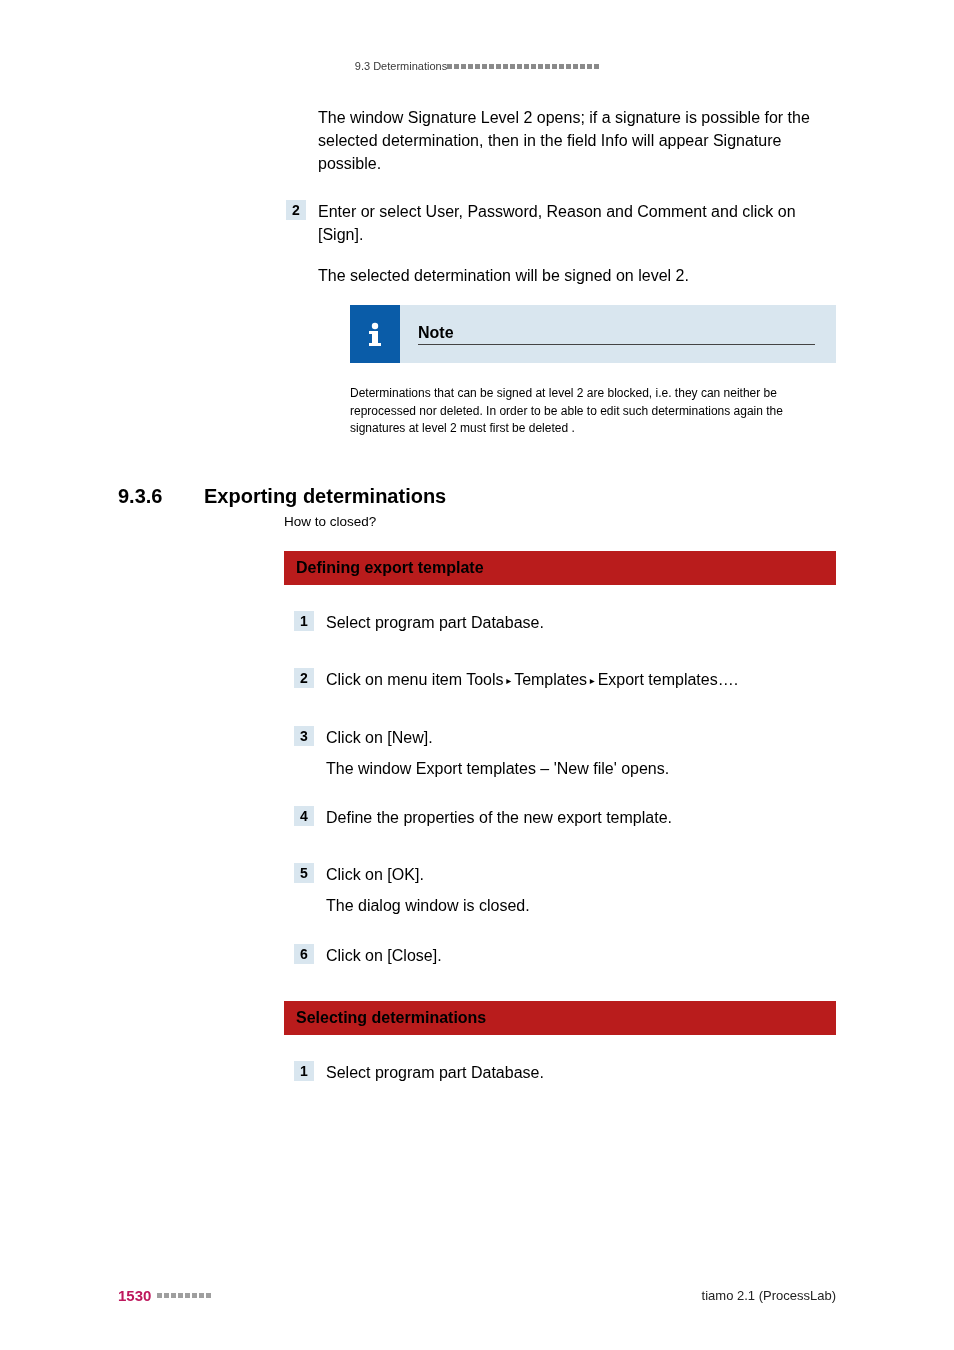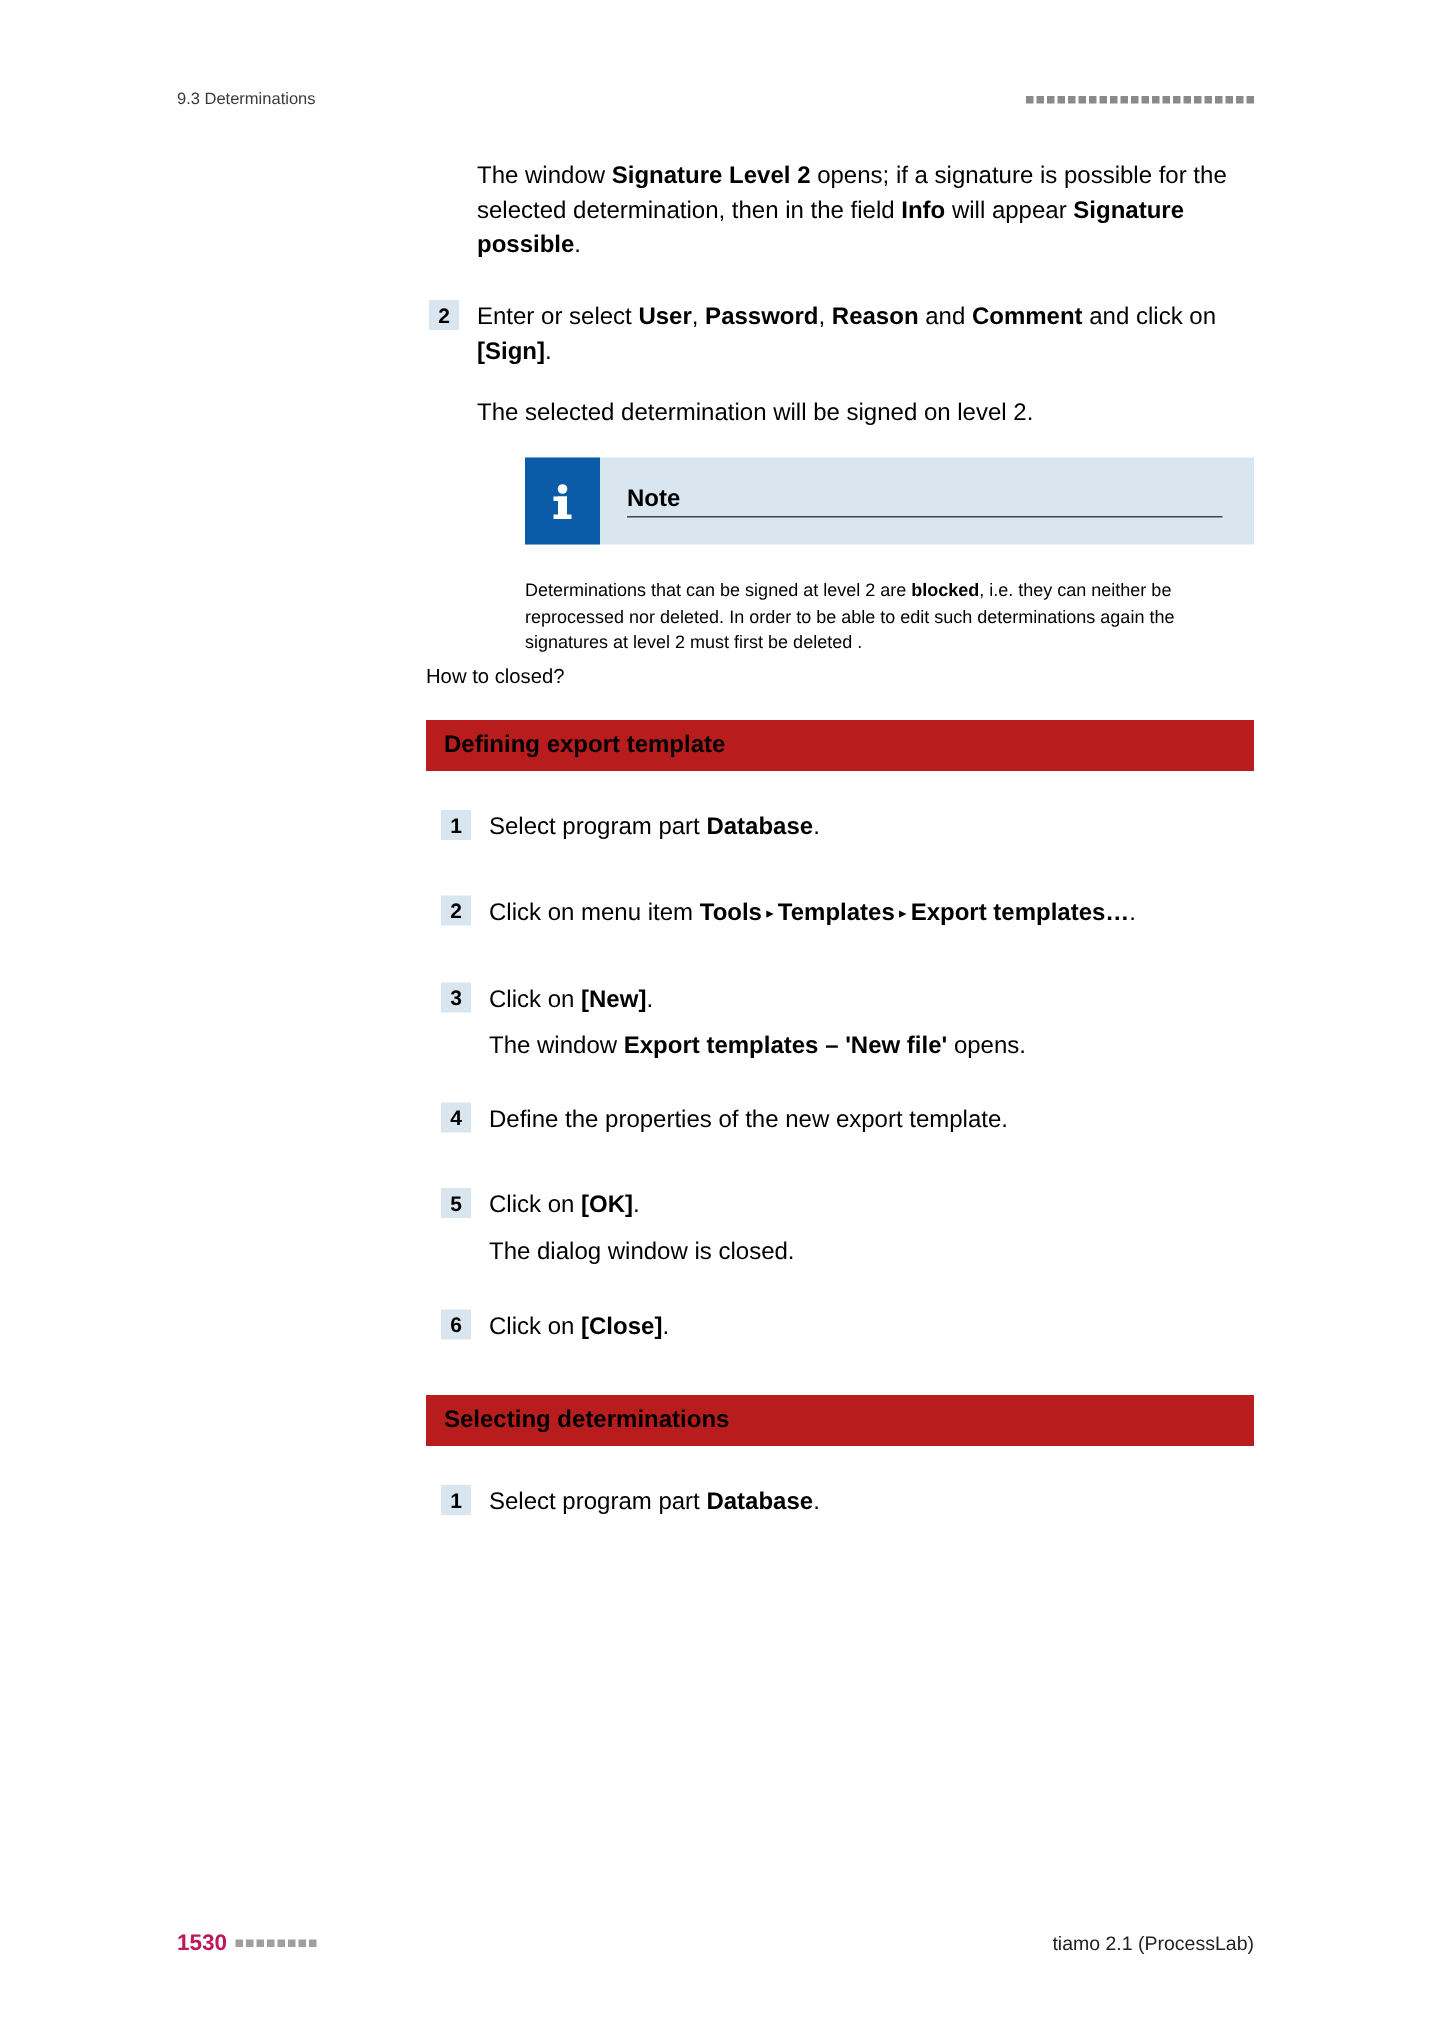--- a/index.html
+++ b/index.html
@@ -12,21 +12,21 @@
   }
   .page {
     width: 954px;
     height: 1350px;
     position: relative;
     box-sizing: border-box;
     padding: 60px 118px 50px 118px;
   }
   .running-head {
     display: flex;
-    justify-content: space-between;
+    justify-content: center;
     align-items: center;
     font-size: 11px;
     color: #3a3a3a;
     margin-bottom: 34px;
   }
   .running-head .left {
     font-size: 11px;
   }
   .decor-squares {
     display: flex;
@@ -50,21 +50,21 @@
 
   .content-col {
     margin-left: 200px;
   }
 
   p.body {
     font-size: 16px;
     line-height: 1.45;
     margin: 0 0 18px 0;
   }
-  .bold { font-weight: 700; }
+  .bold { font-weight: 400; }
 
   .step-row {
     display: flex;
     align-items: flex-start;
     margin-top: 24px;
   }
   .step-num-box {
     width: 20px;
     height: 20px;
     background: #d9e6ef;
@@ -267,20 +267,24 @@
           </div>
           <p class="note-body">
             <span>Determinations that can be signed at level 2 are </span><span class="bold">blocked</span><span>, i.e. they can neither be reprocessed nor deleted. In order to be able to edit such determinations again the signatures at level 2 must first be deleted .</span>
           </p>
         </div>
 
       </div>
     </div>
   </div>
 
+  <div class="sec-row">
+    <div class="sec-num">9.3.6</div>
+    <div class="sec-title">Exporting determinations</div>
+  </div>
   <div class="sec-sub">How to closed?</div>
 
   <div class="block-title">Defining export template</div>
 
   <div class="steps-wrap">
 
     <div class="step-row">
       <div class="step-num-box">1</div>
       <div class="step-body">
         <p class="body">

